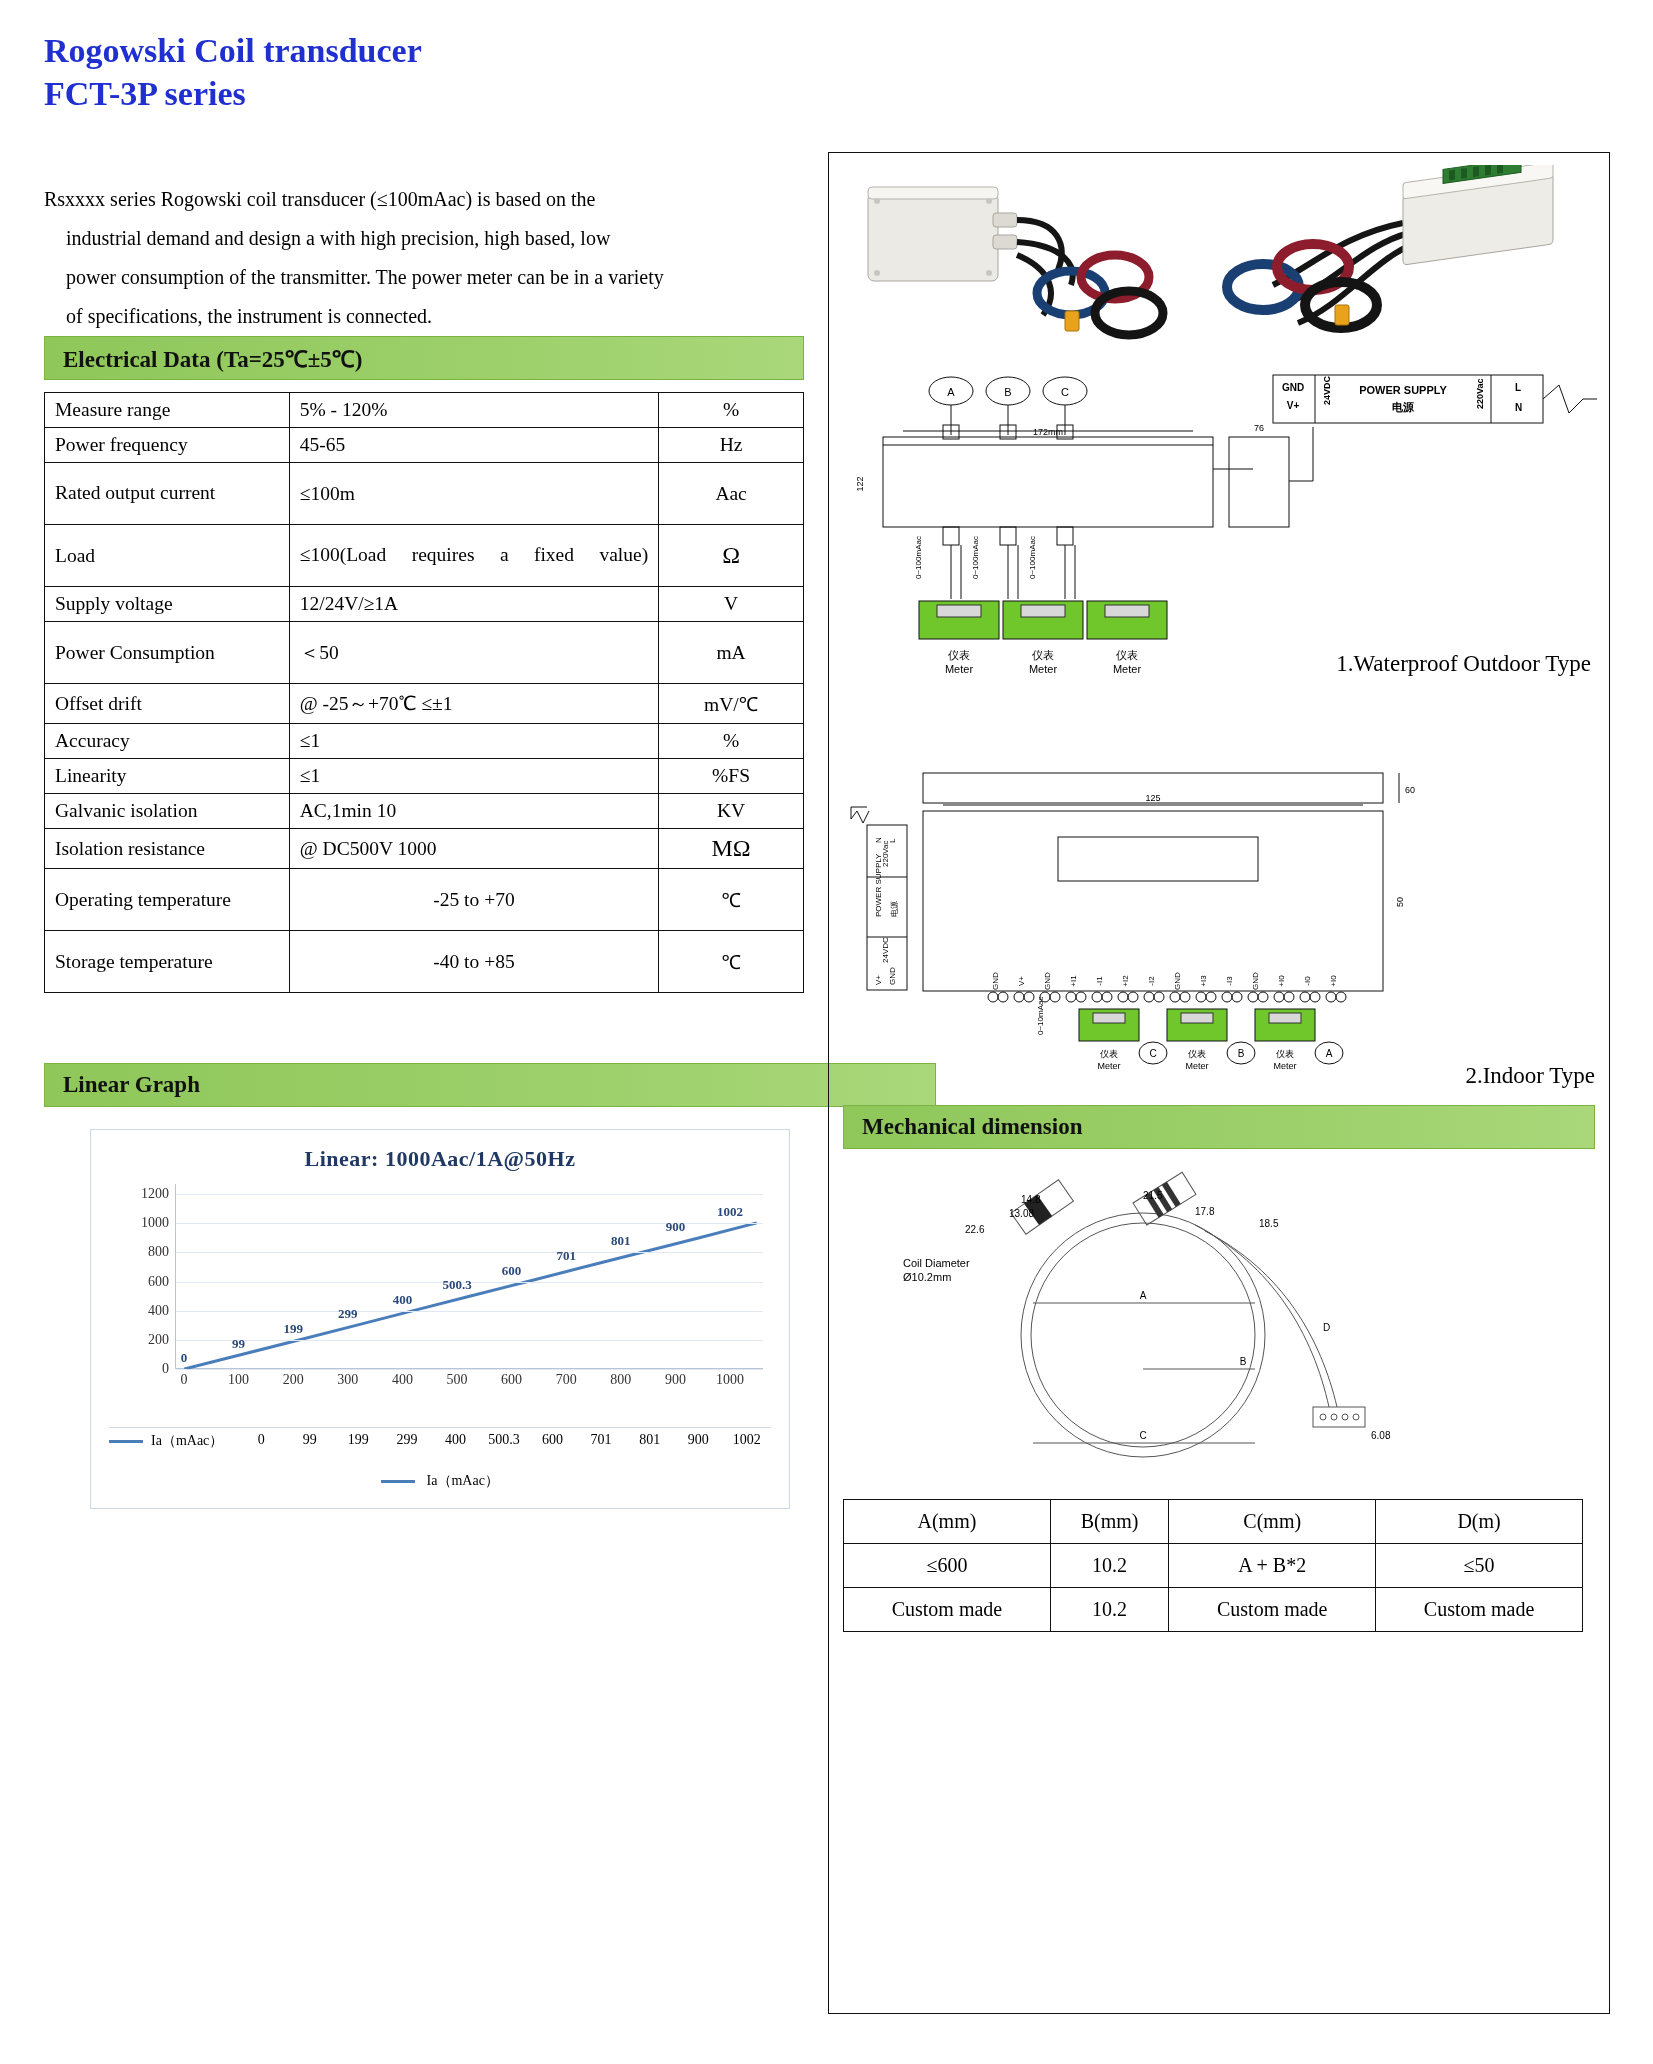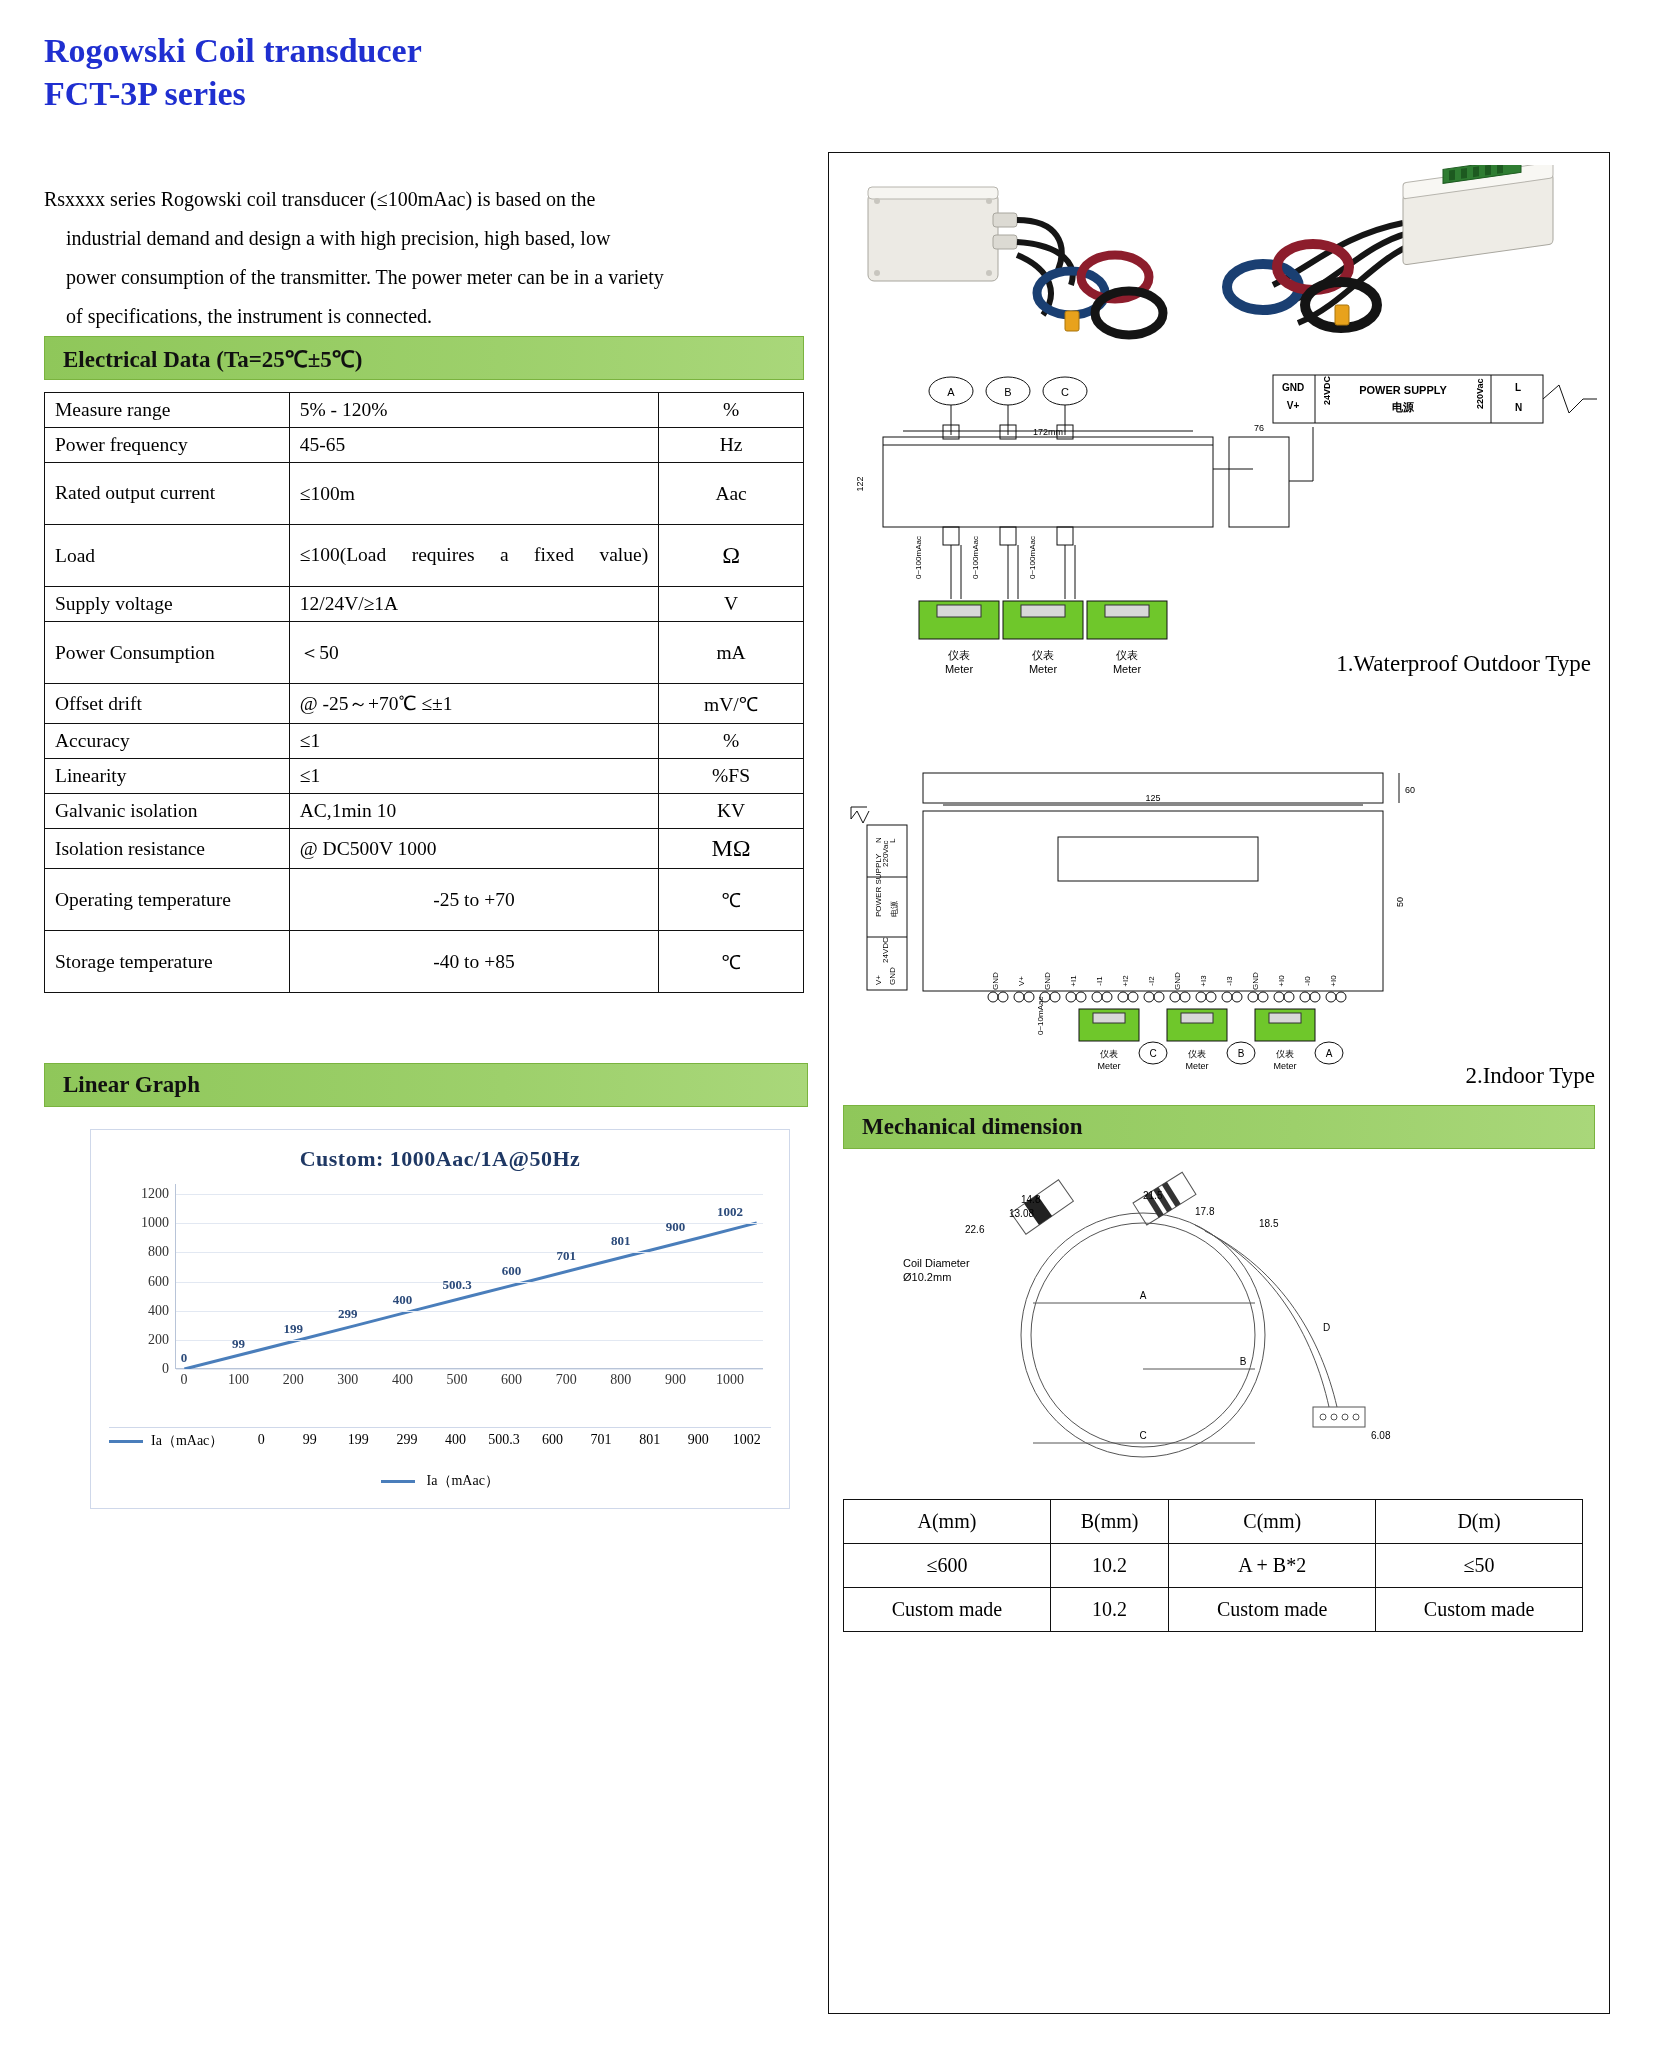--- a/index.html
+++ b/index.html
@@ -39,21 +39,21 @@
   table.spec { border-collapse:collapse; width:760px; margin-top:12px; font-size:19.5px; }
   table.spec td { border:1px solid #111; padding:6px 10px; vertical-align:middle; }
   table.spec td.c1 { width:245px; }
   table.spec td.c2 { width:370px; }
   table.spec td.c3 { width:145px; text-align:center; }
   table.spec td.tall { height:62px; }
   .justify { text-align:justify; text-align-last:justify; }
   .center { text-align:center; }
 
   
-  .lg-bar { margin-top:70px; width:764px; }
+  .lg-bar { margin-top:70px; width:892px; }
   .chart-card {
     margin-top:22px; margin-left:46px;
     width:700px; height:380px;
     border:1px solid #cfd8ea;
     background:#fff;
     position:relative;
   }
   .chart-title { text-align:center; color:#1f3864; font-weight:bold; font-size:22px; padding-top:16px; letter-spacing:.5px; }
   .plot-wrap { position:relative; margin:12px 18px 0 18px; height:200px; }
   .y-axis { position:absolute; left:0; top:0; width:66px; height:185px; }
@@ -182,21 +182,21 @@
         <td class="c3 tall">℃</td>
       </tr>
     </tbody>
       </table>
 
     <div class="green-bar lg-bar">
       <span>Linear Graph</span>
     </div>
 
     <div class="chart-card">
-      <div class="chart-title">Custom:  1000Aac/1A@50Hz</div>
+      <div class="chart-title">Linear:  1000Aac/1A@50Hz</div>
       <div class="plot-wrap">
         <div class="y-axis" id="yaxis">
             <div class="y-tick" style="top: 185px;">0</div>
             <div class="y-tick" style="top: 155.833px;">200</div>
             <div class="y-tick" style="top: 126.667px;">400</div>
             <div class="y-tick" style="top: 97.5px;">600</div>
             <div class="y-tick" style="top: 68.3333px;">800</div>
             <div class="y-tick" style="top: 39.1667px;">1000</div>
             <div class="y-tick" style="top: 10px;">1200</div>
           </div>

